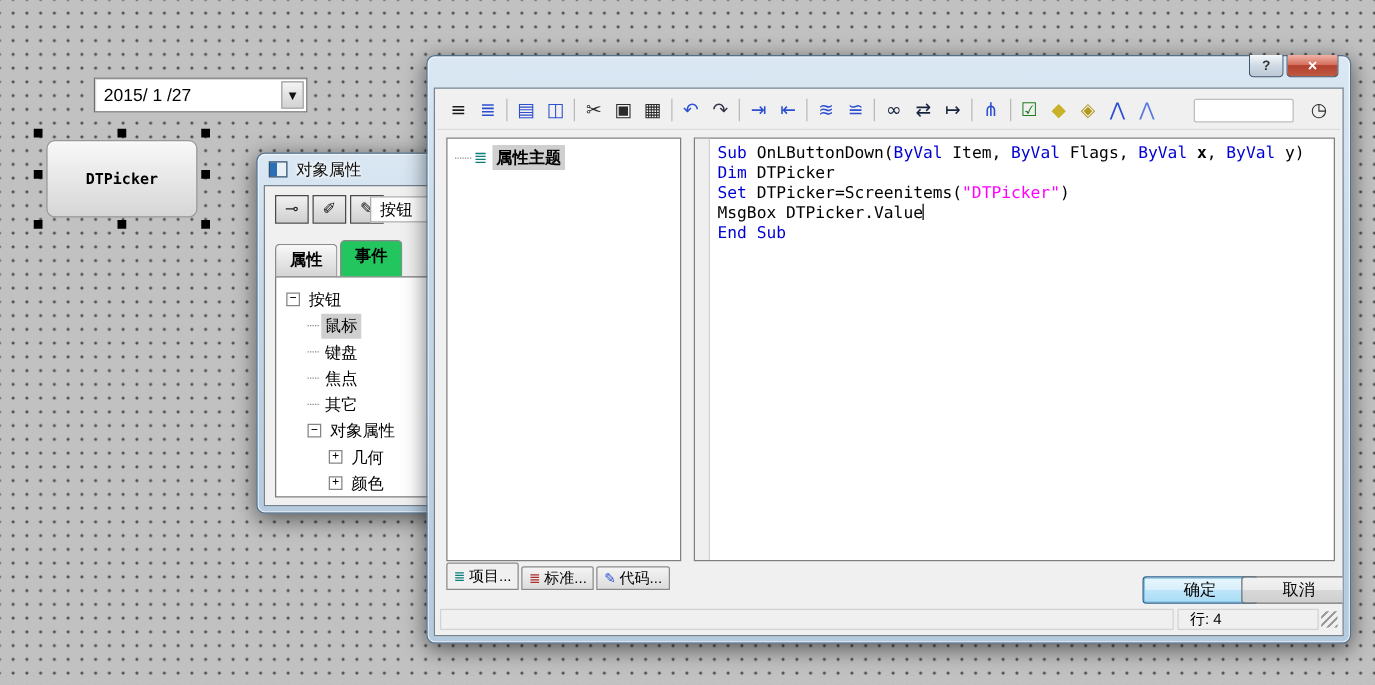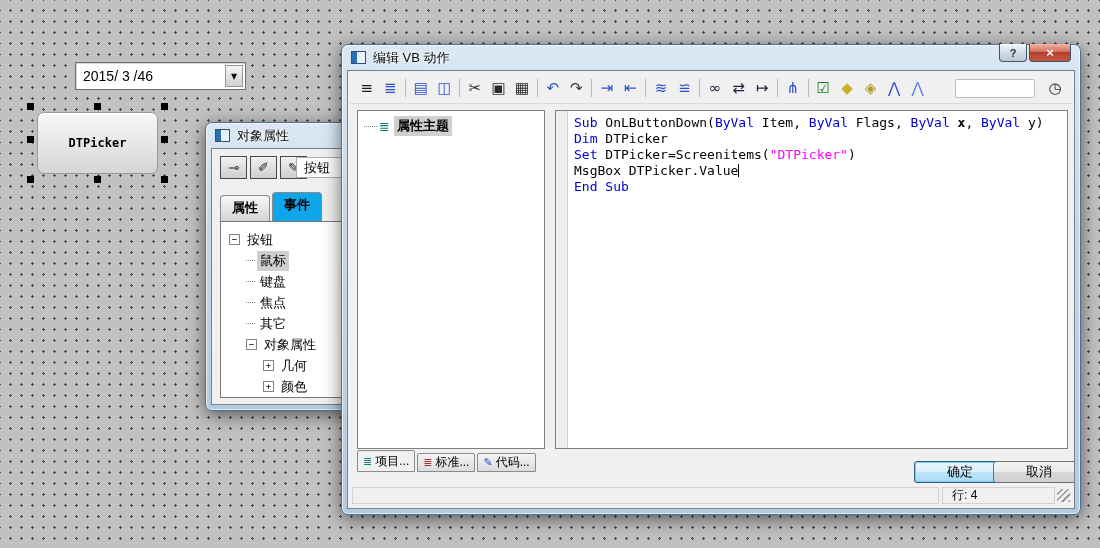--- a/index.html
+++ b/index.html
@@ -58,21 +58,21 @@
   
   #props-dialog { left:205px; top:122px; width:310px; height:289px; z-index:5; }
   #props-toolbar { position:absolute; left:8px; top:7px; display:flex; gap:3px; }
   .pbtn { width:27px; height:23px; border:1px solid #4a4a4a;
     background:linear-gradient(#f1f1f1,#cfcfcf); display:flex; align-items:center; justify-content:center; font-size:13px; }
   #props-objfield { position:absolute; left:84px; top:8px; width:380px; height:21px;
     background:#fdfdfd; border:1px solid #adadad; font-size:13px; line-height:19px; padding-left:7px; color:#000; }
   #props-tabs { position:absolute; left:8px; top:46px; display:flex; height:26px; align-items:flex-end; }
   .ptab { padding:3px 11px 4px; font-size:13px; border:1px solid #8a8a8a; border-bottom:none;
     border-radius:4px 4px 0 0; background:linear-gradient(#f8f8f8,#d4d4d4); margin-right:2px; color:#000;font-weight:bold; }
-  .ptab.active { background:#0ea5e9; padding-bottom:7px; position:relative; z-index:2; }
+  .ptab.active { background:#22c55e; padding-bottom:7px; position:relative; z-index:2; }
   #props-tree { position:absolute; left:8px; top:72px; width:400px; bottom:6px;
     background:#fff; border:1px solid #7a7a7a; padding-top:7px; overflow:hidden; }
   .titem { height:21px; display:flex; align-items:center; font-size:13px; color:#000; }
   .titem .dotline { border-top:1px dotted #8a8a8a; width:9px; margin-right:2px; flex:0 0 auto; }
   .pmbox { width:11px; height:11px; border:1px solid #848484; background:#fff; color:#000;
     font-size:9px; line-height:9px; text-align:center; margin-right:4px; flex:0 0 auto; font-family:"DejaVu Sans Mono",monospace; }
   .tlabel { padding:1px 3px; white-space:nowrap; }
   .tlabel.sel { background:#cfcfcf; }
 
   
@@ -121,21 +121,21 @@
   .sfield { border:1px solid #d2d2d2; height:17px; }
   #status-main { flex:1; margin-right:3px; }
   #status-line { width:113px; font-size:12px; line-height:15px; padding-left:9px; color:#000; }
   #grip { width:13px; height:13px; margin-left:2px;
     background:repeating-linear-gradient(135deg, transparent 0 3px, #9a9a9a 3px 4.5px); }
 </style>
 </head>
 <body>
 
 <div id="datepicker">
-  <span class="dpv">2015/ 3 /46</span>
+  <span class="dpv">2015/ 1 /27</span>
   <span class="dpbtn">
       <span class="icon-glyph">▼</span>
     </span>
 </div>
 
 <div id="dtpicker-wrap">
   <div id="dtpicker-btn">
       <span>DTPicker</span>
     </div>
   <div class="hndl" style="left:0;top:33px"></div>
@@ -204,24 +204,20 @@
           <span class="tlabel">颜色</span>
         </div>
         <div class="titem" style="padding-left: 42px;">
           <span class="tlabel">样式</span>
         </div>
       </div>
   </div>
 </div>
 
 <div id="vb-dialog" class="aero">
-  <div class="titlebar">
-    <span class="title-ico"></span>
-    <span class="title-txt">编辑 VB 动作</span>
-  </div>
   <div class="cap-btn cap-help">
       <span>?</span>
     </div>
   <div class="cap-btn cap-close">
       <span>×</span>
     </div>
 
   <div class="dlg-content">
     <div id="vb-toolbar">
         <button class="tbtn">

